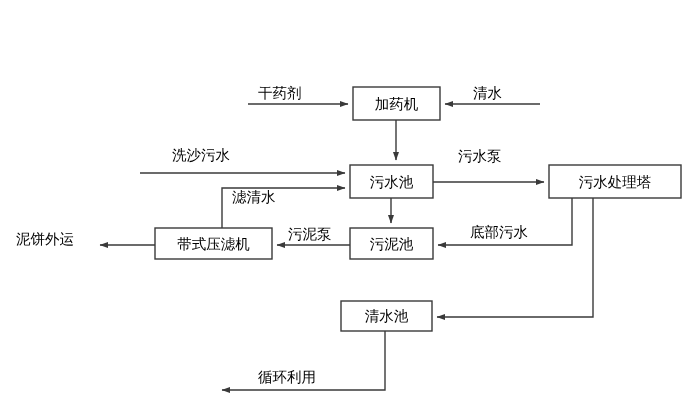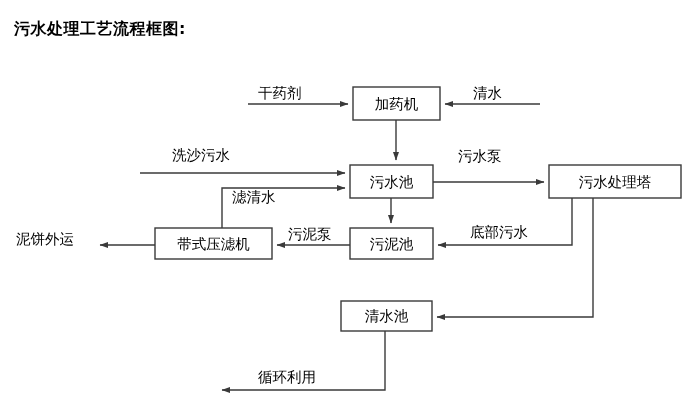--- a/index.html
+++ b/index.html
@@ -13,21 +13,20 @@
   .ln{stroke:#3a3a3a;stroke-width:1.4;fill:none;}
   .lbl{font-family:"DejaVu Sans","Liberation Sans",sans-serif;font-size:14.5px;fill:#000;}
   .boxlbl{font-family:"DejaVu Sans","Liberation Sans",sans-serif;font-size:14.5px;fill:#000;
           text-anchor:middle;dominant-baseline:middle;}
 </style>
 </head>
 <body>
 
 <div id="root">
 
-  <div id="title">污水处理工艺流程框图:</div>
 
   <svg viewBox="0 0 700 420">
     <defs>
       <marker id="ah" markerWidth="9" markerHeight="9" refX="8.2" refY="3.1" orient="auto" markerUnits="userSpaceOnUse">
         <path d="M0,0 L8.6,3.1 L0,6.2 z" fill="#3a3a3a"></path>
       </marker>
     </defs>
 
     <path class="ln" d="M248,104 L348,104" marker-end="url(#ah)"></path>
 

